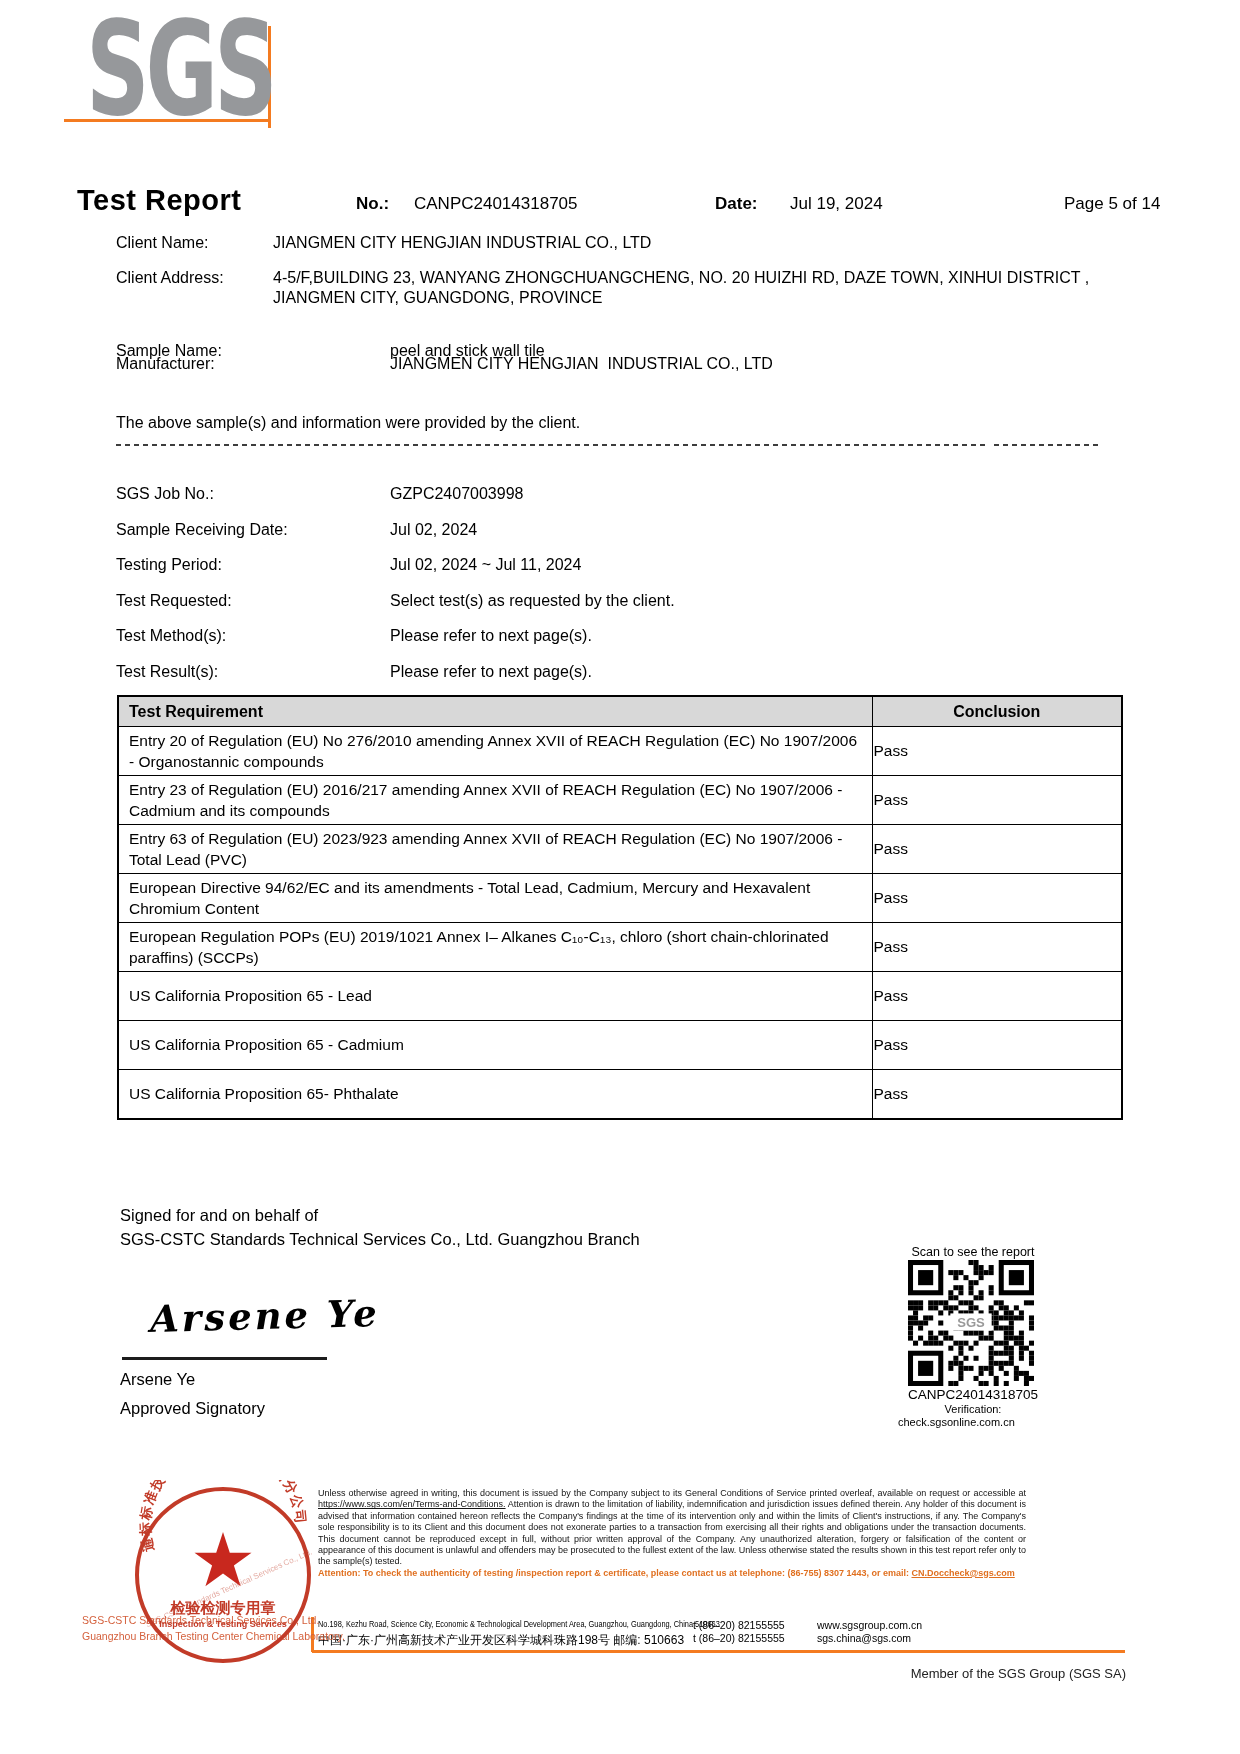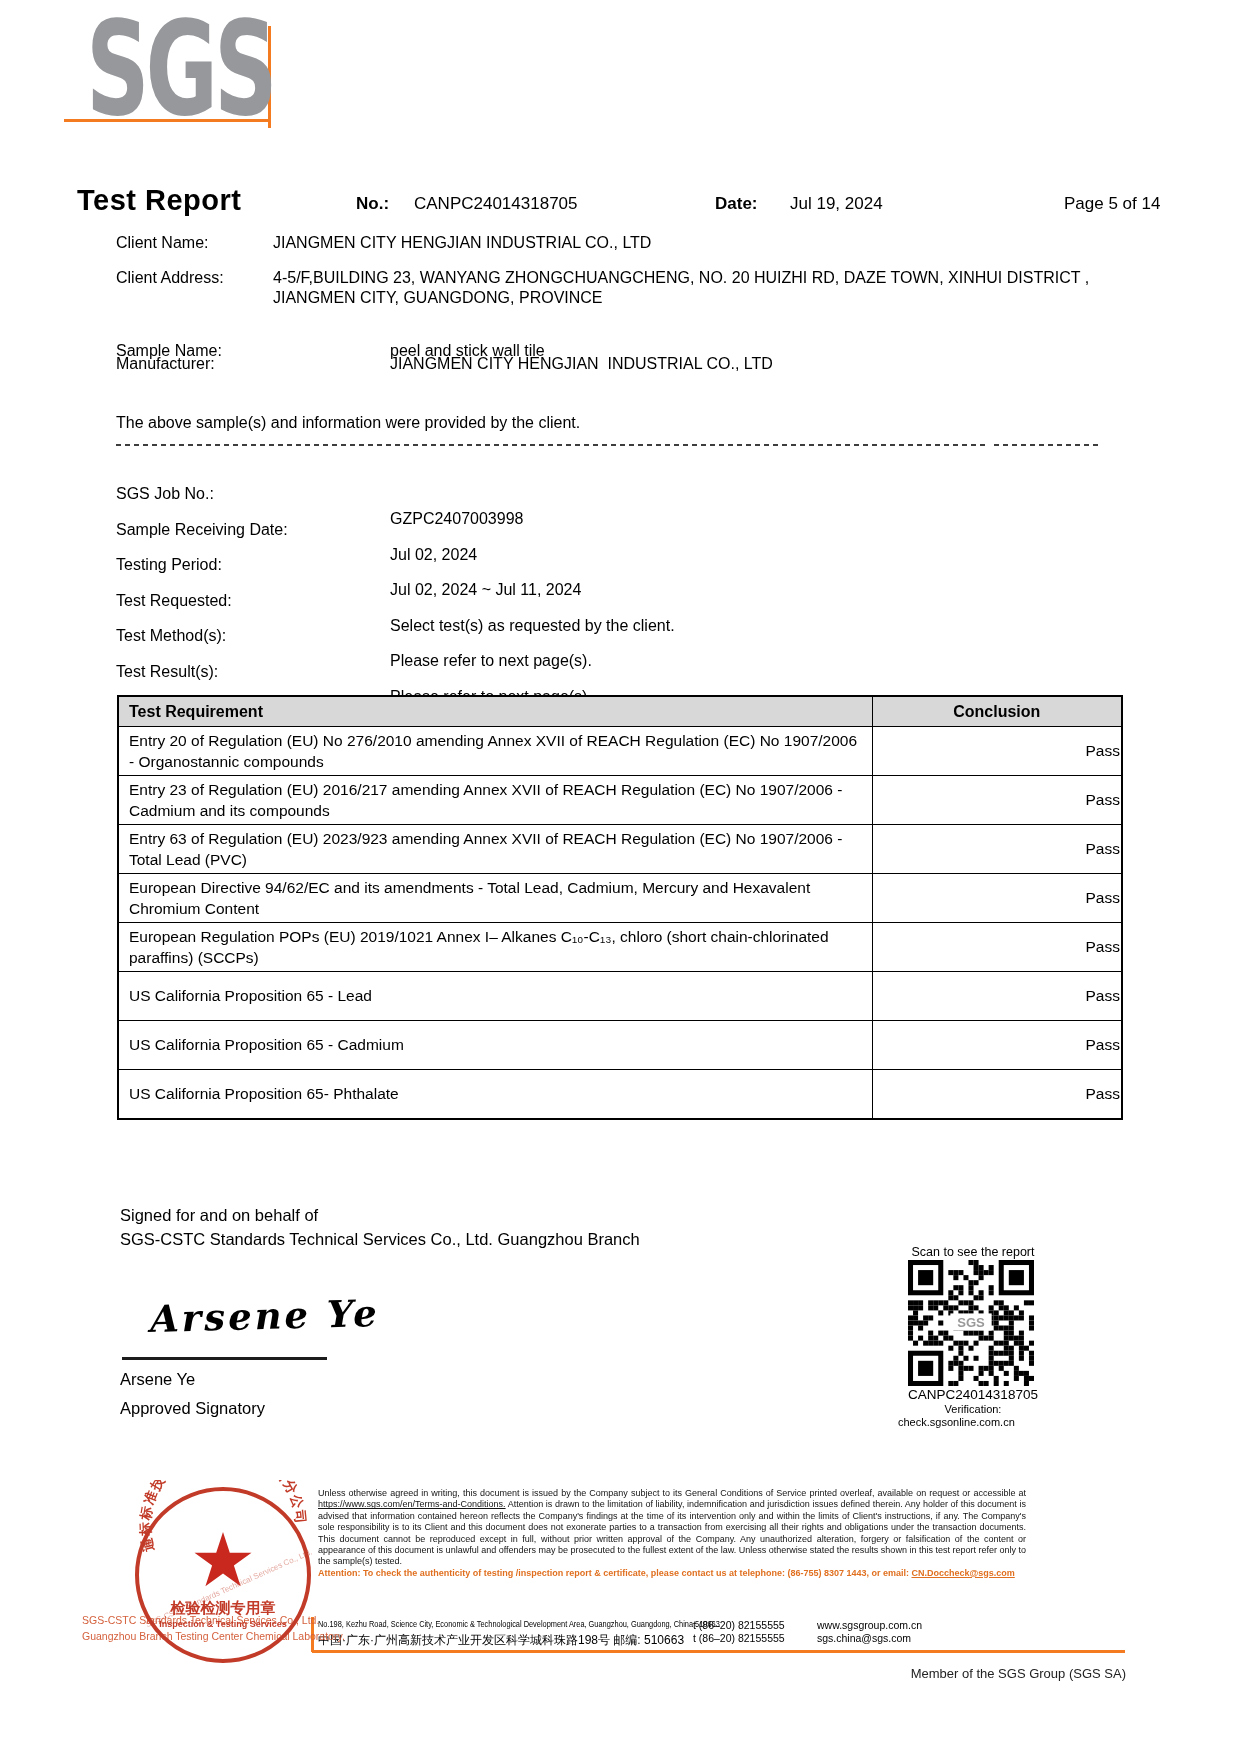--- a/index.html
+++ b/index.html
@@ -27,32 +27,32 @@
   .kv { display:flex; left:116px; font-size:16px; line-height:20px; }
   .kv-l { flex:0 0 auto; }
   .w157 { width:157px; }
   .w274 { width:274px; }
   .kv-v { white-space:pre-wrap; }
   .note { left:116px; font-size:16px; }
 
   .dash { height:2px; background:repeating-linear-gradient(90deg,#3d3d3d 0 5px,transparent 5px 9px); }
 
   .detail-row { display:flex; height:35.6px; font-size:16px; line-height:20px; }
-  .detail-row .kv-v { white-space:pre-wrap;margin-top:25px; }
+  .detail-row .kv-v { white-space:pre-wrap; }
 
   
   .req-table {
     left:117px; top:695px; width:1006px; border-collapse:collapse;
     border:2px solid #000; table-layout:fixed; font-size:15.5px;
   }
   .req-table th, .req-table td { border:1px solid #000; }
   .th-req { background:#d8d8d8; text-align:left; padding:2px 10px; height:25px; font-size:16px; }
   .th-con { background:#d8d8d8; text-align:center; height:25px; font-size:16px; }
   .req-cell { padding:1px 10px; line-height:21.5px; height:46px; vertical-align:middle; }
-  .con-cell { text-align:right; vertical-align:middle; }
+  .con-cell { text-align:left; vertical-align:middle; }
 
   
   .sig-line { left:120px; font-size:16.5px; }
   .handwriting {
     left:150px; top:1294px; font-family:"DejaVu Serif",serif; font-style:italic; font-weight:bold;
     font-size:37px; letter-spacing:3px; transform:rotate(-1.5deg); color:#000;
   }
   .sig-rule { left:122px; top:1357px; width:205px; height:2.5px; background:#1c1c1c; }
 
   

